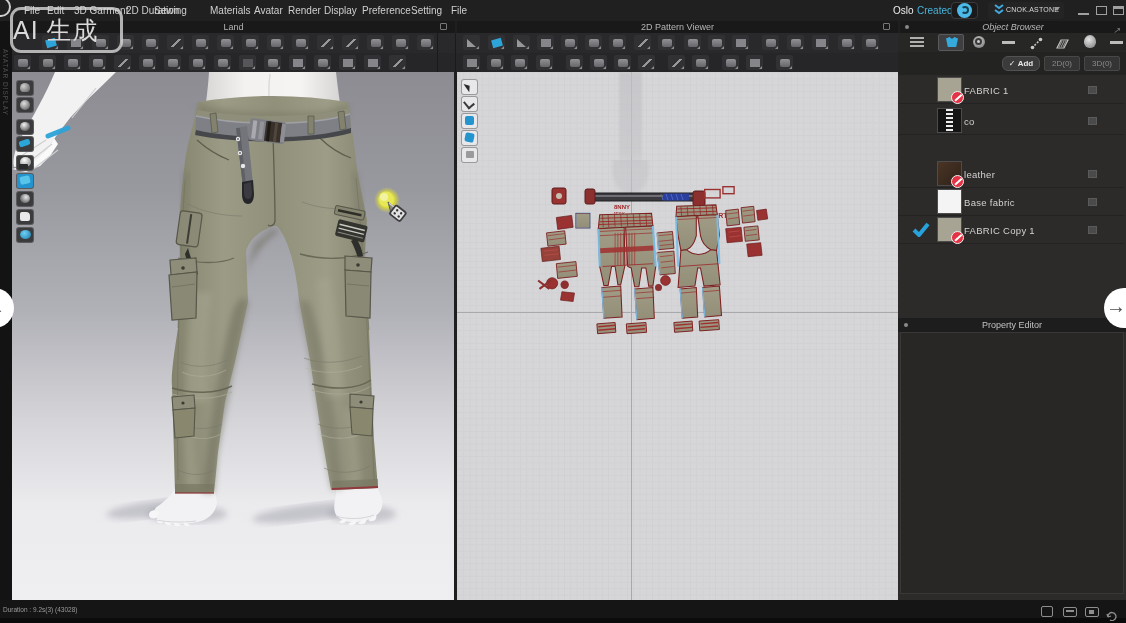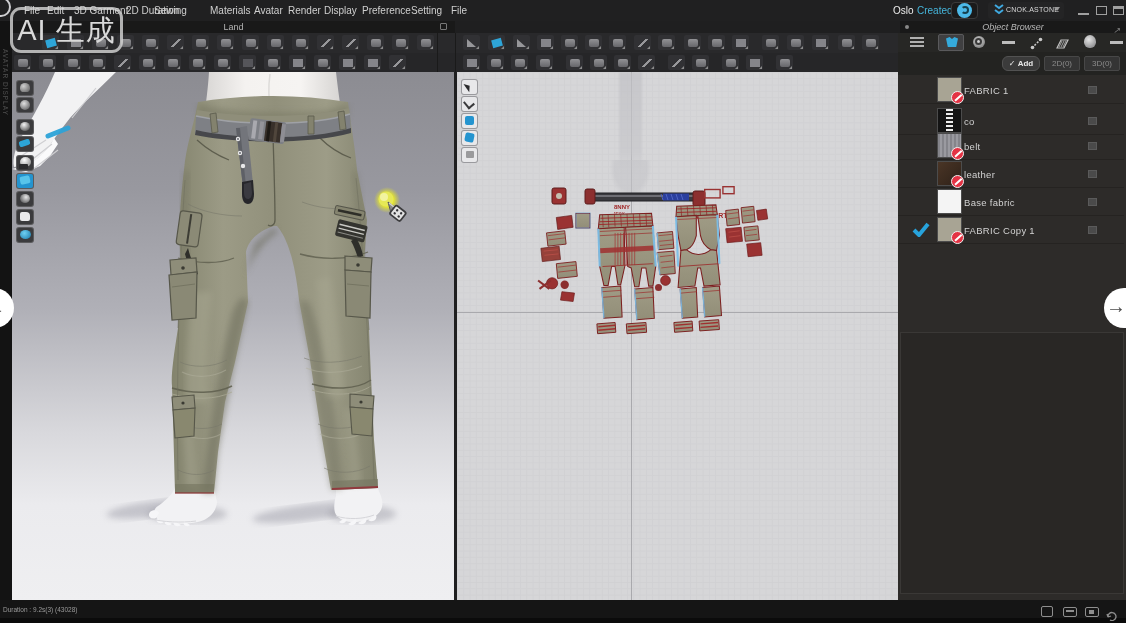--- a/index.html
+++ b/index.html
@@ -21,21 +21,21 @@
   #rightpanel { left:898px; top:33px; width:228px; height:567px; background:#2d2b29; }
   #bottombar { left:0; top:600px; width:1126px; height:23px; background:#151515; z-index:6; }
   #leftedge { left:0; top:21px; width:12px; height:579px; background:#131313; z-index:4; }
   .frow { position:absolute; left:0; width:226px; height:28px; border-bottom:1px solid #252321; }
   .fsw { position:absolute; left:40px; top:2px; width:23px; height:23px; box-shadow:0 0 0 1px #4c4c4c; }
   .fname { position:absolute; left:66px; top:9px; font-size:9.5px; color:#d2d2d2; letter-spacing:.3px; }
   .fgrid { position:absolute; right:26px; top:9px; width:11px; height:10px; background:#4a4a4a; box-shadow:inset 0 0 0 1px #2d2b29, inset 0 0 0 2px #5a5a5a; }
   .nobadge { position:absolute; width:13px; height:13px; border-radius:50%; background:#e43344; right:-3px; bottom:-3px; border:1px solid #f2f2f2; }
   .nobadge:after { content:""; position:absolute; left:1.5px; top:5px; width:8.5px; height:2.2px; background:#fff; transform:rotate(-42deg); }
   #wm { left:308px; top:291px; color:#3c63dc; font-weight:bold; font-size:28px; white-space:nowrap; z-index:30; text-shadow:1.5px 1.5px 0 rgba(35,60,160,.55); }
-  #aibadge { left:10px; top:7px; width:113px; height:46px; border:3px solid rgba(215,215,215,.8); border-radius:11px; color:#d9d9d9; font-size:29px; line-height:40px; text-align:center; z-index:40; letter-spacing:1px; }
+  #aibadge { left:10px; top:7px; width:113px; height:46px; border:3px solid rgba(215,215,215,.8); border-radius:11px; color:#d9d9d9; font-size:25px; line-height:40px; z-index:40; letter-spacing:1px; }
   .circlebtn { position:absolute; width:40px; height:40px; border-radius:50%; background:#fff; z-index:35; color:#4a4a4a; text-align:center; font-size:24px; line-height:38px; }
   .winbtn { position:absolute; top:6px; width:11px; height:9px; }
 </style>
 </head>
 <body>
 <div id="app">
   <div id="menubar" class="abs">
       <span class="abs" style="left:-9px;top:-3px;width:20px;height:20px;border:2.5px solid #cfcfd2;border-radius:50%;"></span>
     <span class="mi" style="left:24px">File</span>
     <span class="mi" style="left:47px">Edit</span>
@@ -58,20 +58,21 @@
     <span class="abs" style="left:993px;top:4px;width:12px;height:11px;"><svg width="12" height="11" xmlns="http://www.w3.org/2000/svg">
           <path d="M2,1 L6,4 L10,1 M2,6 L6,9 L10,6" stroke="#3fa9e0" stroke-width="2" fill="none"></path>
         </svg></span>
     <span class="abs" style="left:1006px;top:6px;font-size:7px;color:#dadada;letter-spacing:.2px;">CNOK.ASTONE</span>
     <span class="abs" style="left:1054px;top:7px;width:0;height:0;border-left:3px solid transparent;border-right:3px solid transparent;border-top:4px solid #999;"></span>
     <span class="winbtn" style="left:1078px;border-bottom:2px solid #a0a0a0;"></span>
     <span class="winbtn" style="left:1096px;border:1.5px solid #a0a0a0;"></span>
     <span class="winbtn" style="left:1113px;border:1.5px solid #a0a0a0;border-top-width:3px;"></span>
   </div>
   <div class="titlestrip abs" style="left:12px;width:443px;">Land<span style="position:absolute;right:8px;top:2px;width:7px;height:7px;border:1px solid #777;border-radius:1px;"></span></div>
+  <div class="titlestrip abs" style="left:457px;width:441px;">2D Pattern Viewer<span style="position:absolute;right:8px;top:2px;width:7px;height:7px;border:1px solid #777;border-radius:1px;"></span></div>
   <div class="titlestrip abs" style="left:900px;width:226px;font-style:italic;">Object Browser<span style="position:absolute;left:5px;top:4px;width:4px;height:4px;background:#888;border-radius:50%;"></span><span style="position:absolute;right:6px;top:3px;color:#888;font-size:8px;">↗</span></div>
   <div id="toolrow1" class="abs">
       <div class="tb" style="left: 42px; top: 2px; width: 17px; height: 15px; background: rgb(49, 49, 52);">
         <div style="position: absolute; left: 3.5px; top: 3.5px; width: 10px; height: 8px; background: rgb(46, 165, 216); transform: rotate(-15deg);"></div>
         <div style="position: absolute; right: 1px; bottom: 1px; width: 0px; height: 0px; border-left: 3px solid transparent; border-bottom: 3px solid rgb(138, 138, 138);"></div>
       </div>
       <div class="tb" style="left: 67px; top: 2px; width: 17px; height: 15px; background: rgb(49, 49, 52);">
         <div style="position: absolute; left: 3.5px; top: 3.5px; width: 10px; height: 8px; background: rgb(133, 133, 138);"></div>
         <div style="position: absolute; right: 1px; bottom: 1px; width: 0px; height: 0px; border-left: 3px solid transparent; border-bottom: 3px solid rgb(138, 138, 138);"></div>
       </div>
@@ -717,27 +718,20 @@
       <div class="fname">FABRIC 1</div>
         <div class="fgrid"></div>
     </div>
     <div class="frow" style="top:74px;">
       <div class="fsw" style="background:#141414;">
           <div style="position:absolute;left:8px;top:0;width:7px;height:23px;background:repeating-linear-gradient(#ececec 0 2px,#1a1a1a 2px 4px);"></div>
         </div>
       <div class="fname">co</div>
         <div class="fgrid"></div>
     </div>
-    <div class="frow" style="top:99px;">
-      <div class="fsw" style="background:repeating-linear-gradient(90deg,#84848a 0 2px,#9a9aa0 2px 4px);">
-          <div class="nobadge"></div>
-        </div>
-      <div class="fname">belt</div>
-        <div class="fgrid"></div>
-    </div>
     <div class="frow" style="top:127px;">
       <div class="fsw" style="background:linear-gradient(135deg,#4a3526,#2e2118);">
           <div class="nobadge"></div>
         </div>
       <div class="fname">leather</div>
         <div class="fgrid"></div>
     </div>
     <div class="frow" style="top:155px;">
       <div class="fsw" style="background:#f4f4f4;"></div>
       <div class="fname">Base fabric</div>
@@ -747,20 +741,21 @@
       <svg class="abs" style="left:14px;top:6px" width="18" height="15">
           <path d="M2,8 L7,13 L16,2" stroke="#27a3dc" stroke-width="4" fill="none"></path>
         </svg>
       <div class="fsw" style="background:#a8a494;">
           <div class="nobadge"></div>
         </div>
       <div class="fname">FABRIC Copy 1</div>
         <div class="fgrid"></div>
     </div>
 
+    <div class="abs" style="left:0;top:285px;width:228px;height:14px;background:#1d1d1d;color:#c2c2c2;font-size:9px;text-align:center;line-height:14px;">Property Editor<span style="position:absolute;left:6px;top:5px;width:4px;height:4px;background:#8a8a8a;border-radius:50%;"></span></div>
     <div class="abs" style="left:2px;top:299px;width:224px;height:262px;background:#292725;border:1px solid #3a3836;"></div>
   </div>
 
   <div id="bottombar" class="abs">
       <div class="abs" style="left:0;top:18px;width:1126px;height:5px;background:#0b0b0b;"></div>
     <div class="abs" style="left:3px;top:6px;color:#9a9a9a;font-size:6.5px;">Duration : 9.2s(3) (43028)</div>
     <div class="abs" style="left:1041px;top:6px;width:12px;height:11px;border:1.6px solid #8e8e8e;border-radius:2px;"></div>
     <div class="abs" style="left:1063px;top:7px;width:14px;height:10px;border:1.4px solid #8e8e8e;border-radius:2px;">
         <div style="margin:2px 2px;height:1.5px;background:#8e8e8e;"></div>
       </div>

